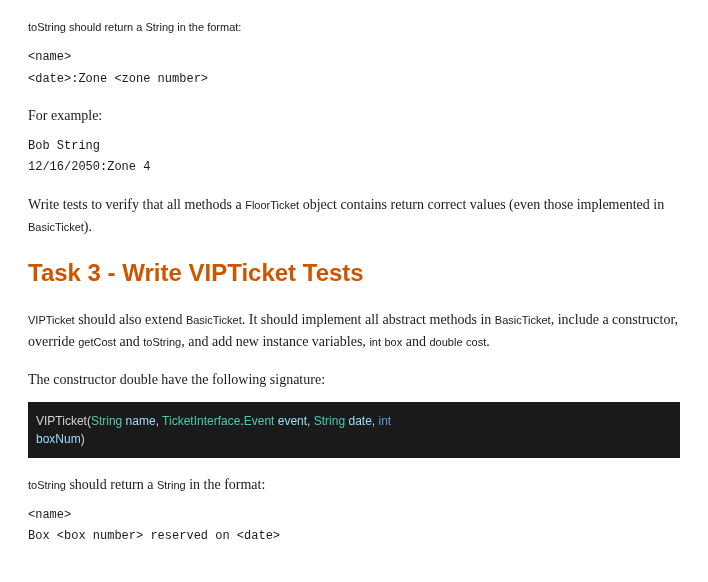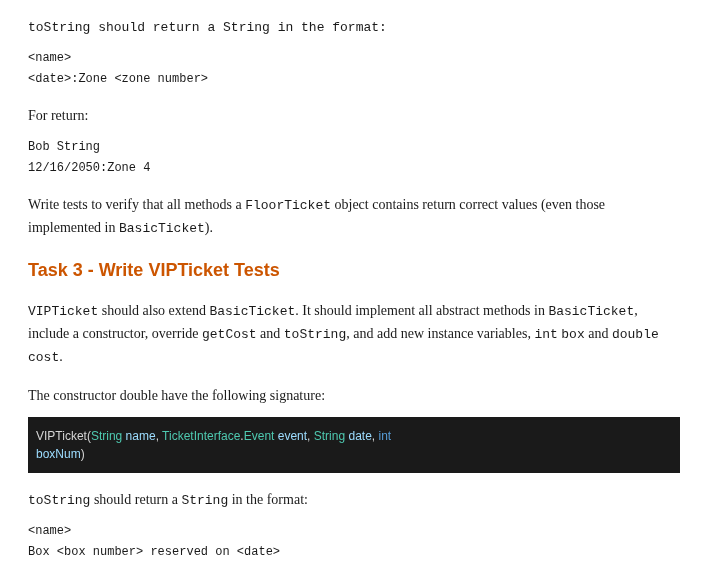--- a/index.html
+++ b/index.html
@@ -19,27 +19,27 @@
 
     .section {
       margin-bottom: 16px;
     }
 
     p {
       margin-bottom: 8px;
     }
 
     .code-inline {
-      font-family: Liberation Mono, monospace;
-      font-size: 13px;
+      font-family: Liberation Sans, sans-serif;
+      font-size: 11px;
     }
 
     .task-heading {
       font-family: Arial, Helvetica, sans-serif;
-      font-size: 18px;
+      font-size: 24px;
       font-weight: bold;
       color: #cc5500;
       margin-bottom: 12px;
       margin-top: 8px;
     }
 
     .code-block {
       background: #1a1a1a;
       color: #f0f0f0;
       font-family: Liberation Sans, sans-serif;
@@ -82,21 +82,21 @@
 
   <div class="section">
     <p class="text-para">
       <span class="code-inline">toString should return a String in the format:</span>
     </p>
     <span class="mono-line">&lt;name&gt;</span>
     <span class="mono-line">&lt;date&gt;:Zone &lt;zone number&gt;</span>
   </div>
 
   <div class="section section-gap">
-    <p class="text-para">For return:</p>
+    <p class="text-para">For example:</p>
     <span class="mono-line">Bob String</span>
     <span class="mono-line">12/16/2050:Zone 4</span>
   </div>
 
   <div class="section section-gap">
     <p class="text-para">
       Write tests to verify that all methods a <span class="code-inline">FloorTicket</span> object contains return correct values (even those implemented in <span class="code-inline">BasicTicket</span>).
     </p>
   </div>
 

